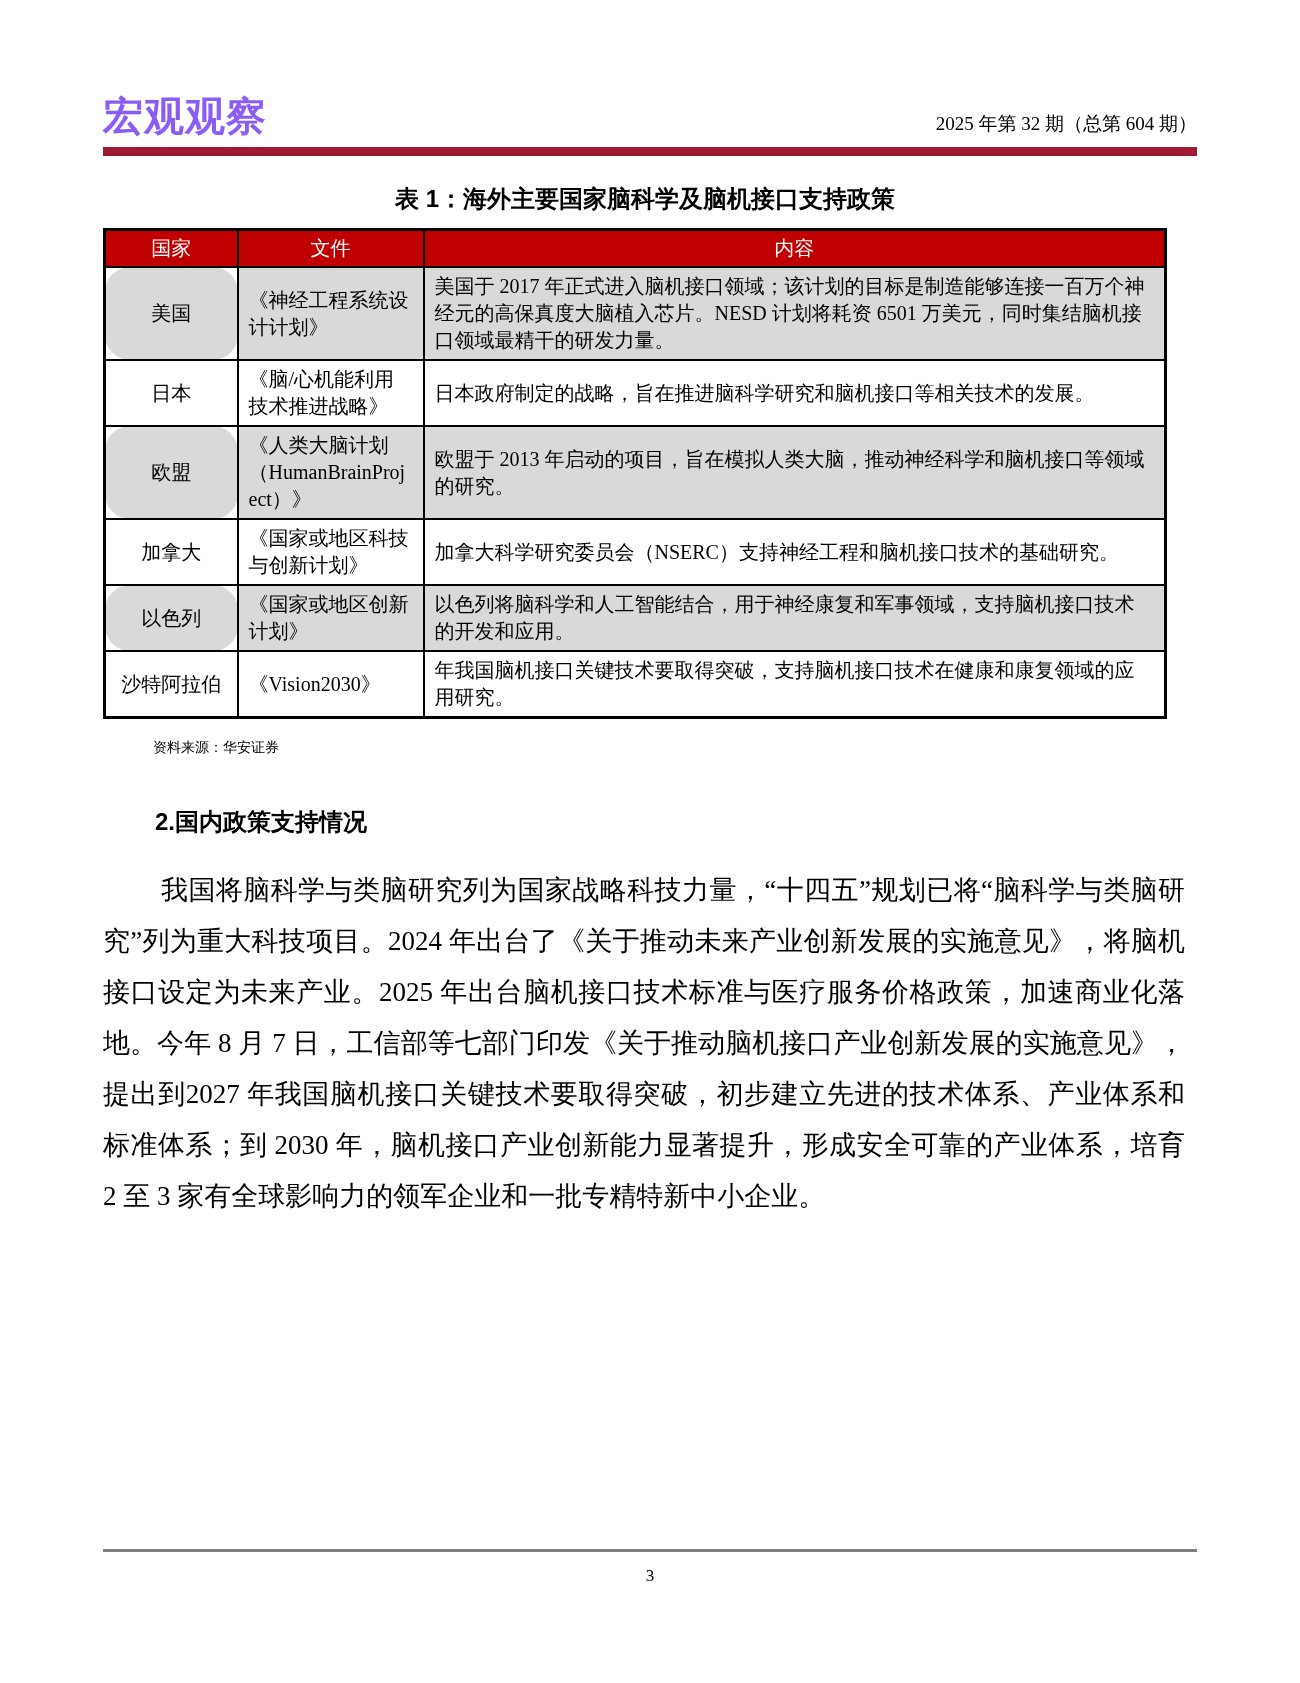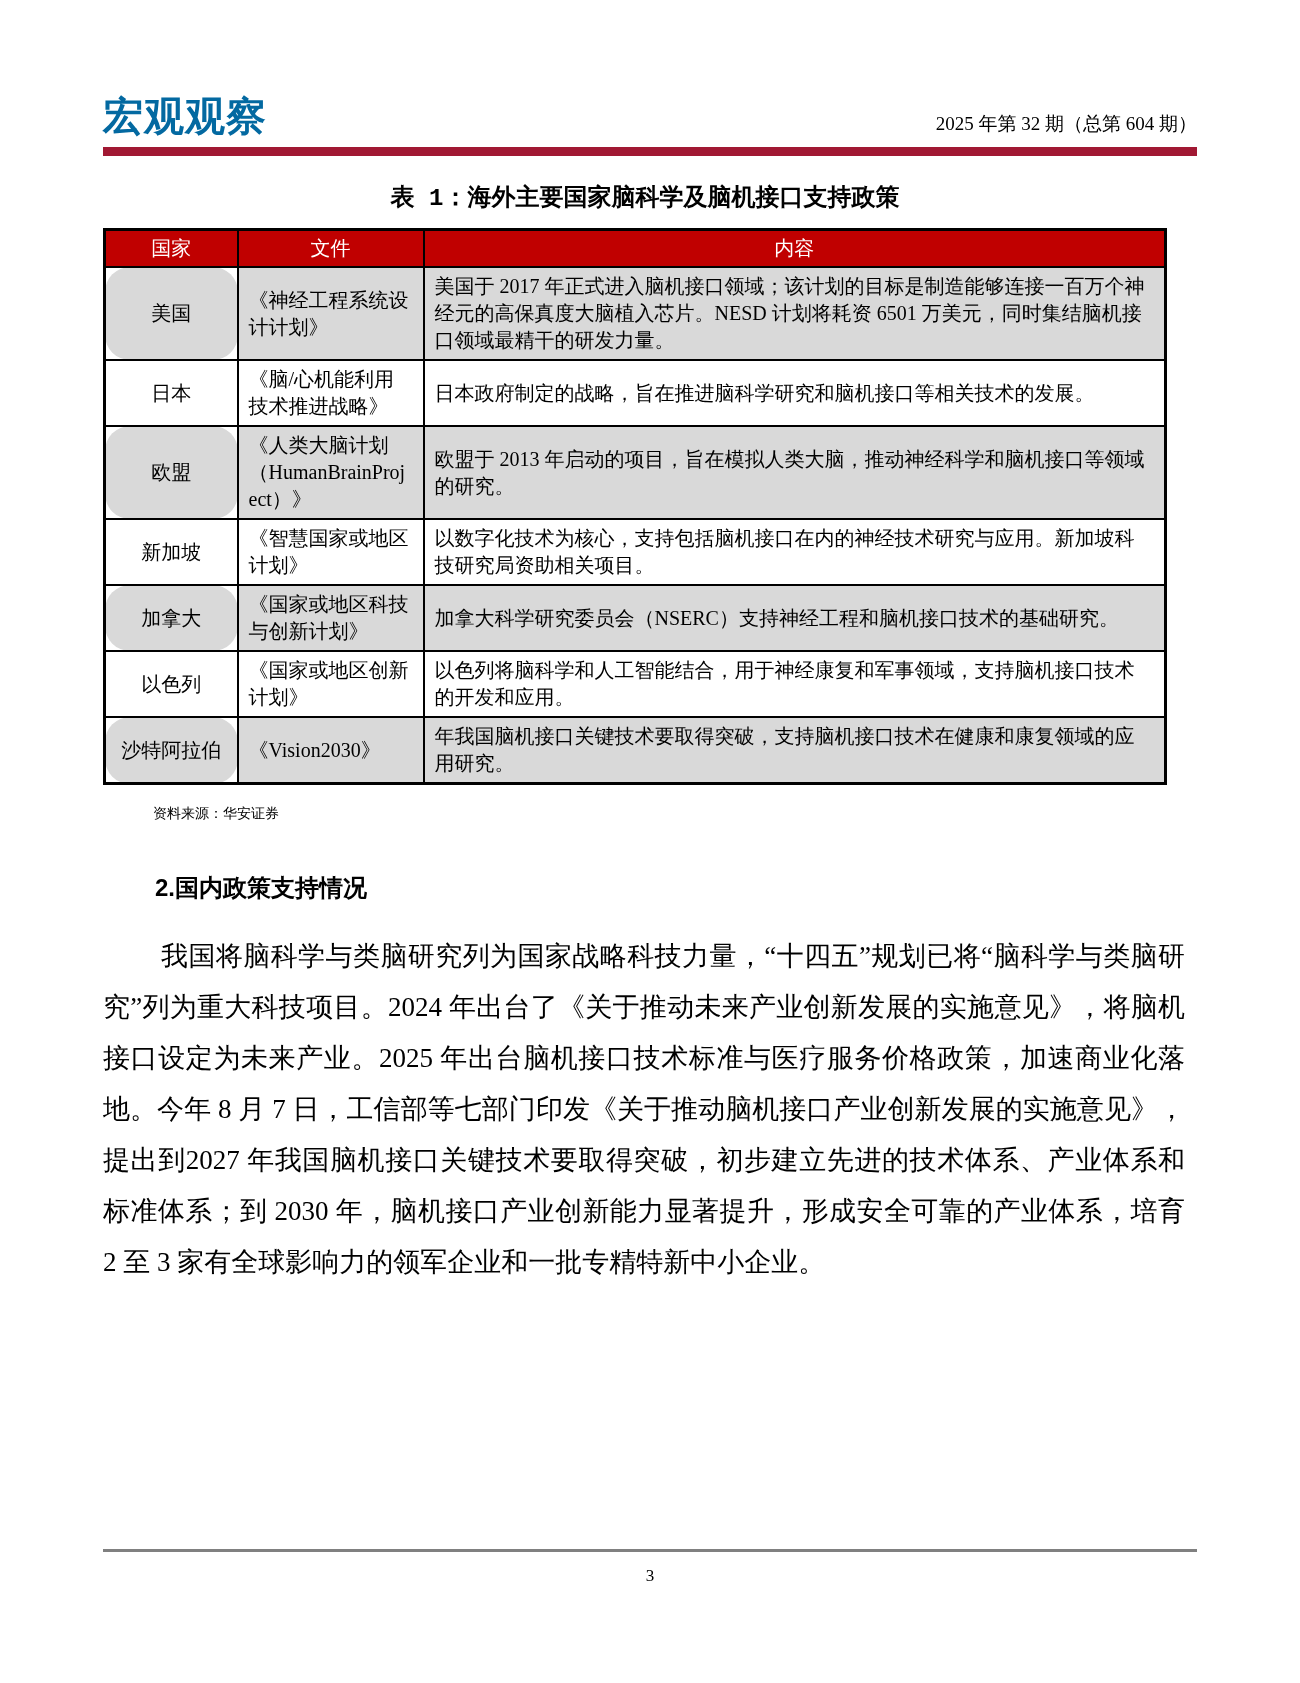--- a/index.html
+++ b/index.html
@@ -14,33 +14,33 @@
   }
 
   
   .header { position:absolute; left:103px; right:103px; top:96px; }
   .header-row { display:flex; justify-content:space-between; align-items:flex-end; }
   .brand {
     font-family:"Liberation Sans","DejaVu Sans",sans-serif;
     font-weight:bold;
     font-size:40px;
     line-height:1;
-    color:#0369a1;
+    color:#8b5cf6;
     letter-spacing:1px;
   }
   .issue { font-size:19px; line-height:1; padding-bottom:3px; }
   .header-bar { margin-top:11px; height:9px; background:#A11833; }
 
   
   .main { position:absolute; left:103px; top:170px; width:1084px; }
 
   .table-title {
     margin:14px 0 0 0;
     text-align:center;
-    font-family:Liberation Mono, monospace;
+    font-family:Liberation Sans, sans-serif;
     font-weight:bold;
     font-size:24px;
     line-height:30px;
   }
 
   table.policy {
     margin-top:14px;
     border-collapse:collapse;
     width:1064px;
     table-layout:fixed;
@@ -131,25 +131,20 @@
           <td class="country">日本</td>
           <td class="doc">《脑/心机能利用技术推进战略》</td>
           <td class="content">日本政府制定的战略，旨在推进脑科学研究和脑机接口等相关技术的发展。</td>
         </tr>
         <tr>
           <td class="country">欧盟</td>
           <td class="doc">《人类大脑计划（HumanBrainProject）》</td>
           <td class="content">欧盟于 2013 年启动的项目，旨在模拟人类大脑，推动神经科学和脑机接口等领域的研究。</td>
         </tr>
         <tr>
-          <td class="country">新加坡</td>
-          <td class="doc">《智慧国家或地区计划》</td>
-          <td class="content">以数字化技术为核心，支持包括脑机接口在内的神经技术研究与应用。新加坡科技研究局资助相关项目。</td>
-        </tr>
-        <tr>
           <td class="country">加拿大</td>
           <td class="doc">《国家或地区科技与创新计划》</td>
           <td class="content">加拿大科学研究委员会（NSERC）支持神经工程和脑机接口技术的基础研究。</td>
         </tr>
         <tr>
           <td class="country">以色列</td>
           <td class="doc">《国家或地区创新计划》</td>
           <td class="content">以色列将脑科学和人工智能结合，用于神经康复和军事领域，支持脑机接口技术的开发和应用。</td>
         </tr>
         <tr>

